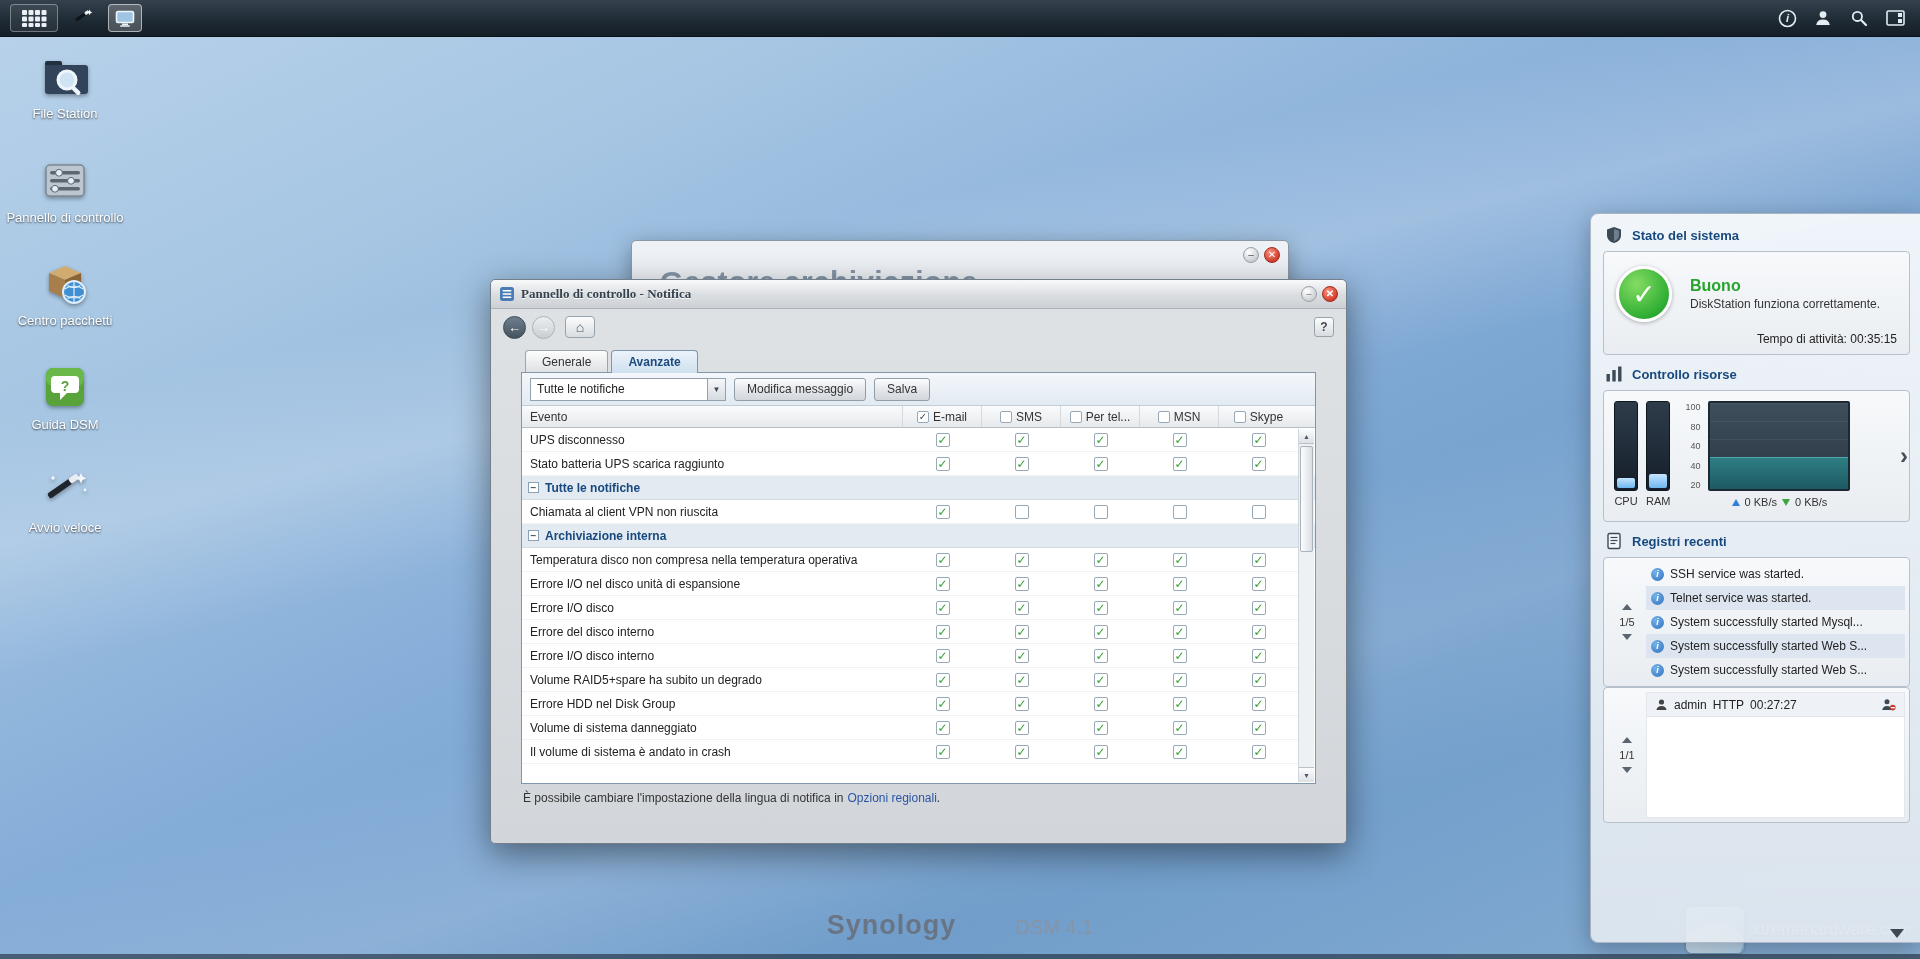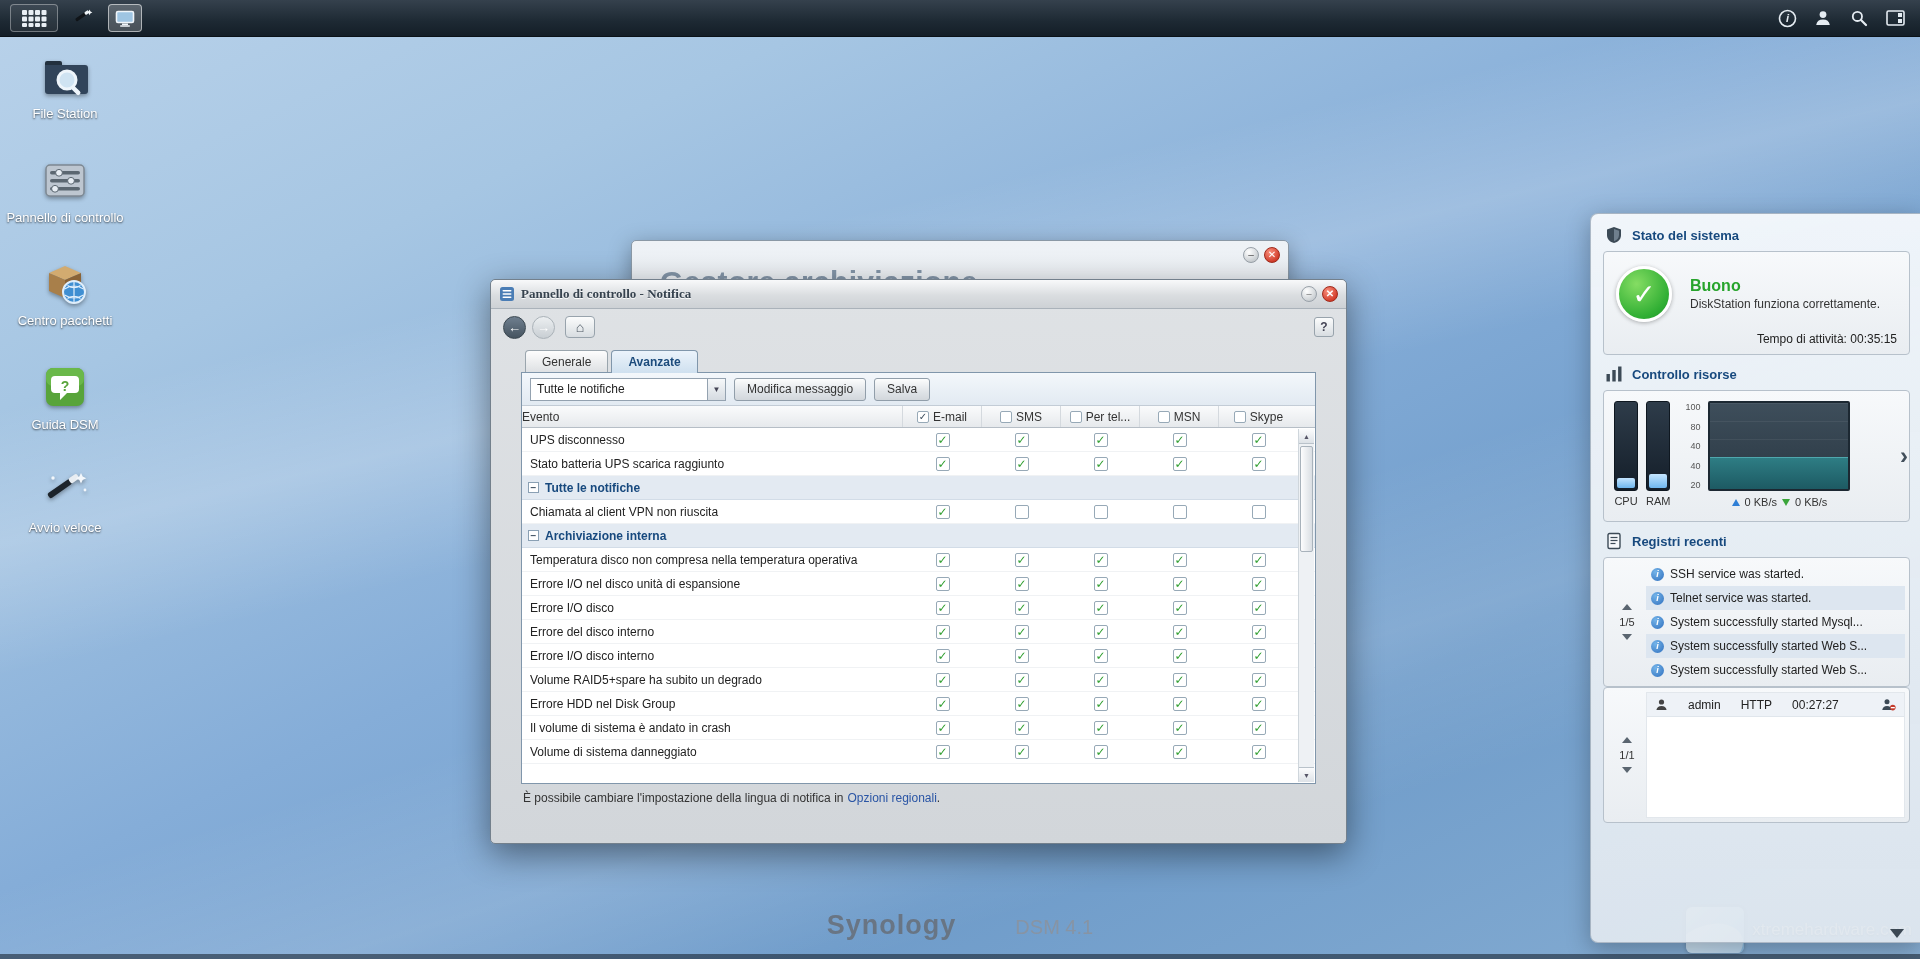--- a/index.html
+++ b/index.html
@@ -86,21 +86,21 @@
     font-size:12px; color:#222; cursor:pointer; }
   .select-text { flex:1; padding:0 6px; white-space:nowrap; overflow:hidden; }
   .select-arrow { width:18px; height:100%; border-left:1px solid #94a2b0; font-size:8px; color:#445;
     background:linear-gradient(#f6f8fa,#d5dbe1); display:flex; align-items:center; justify-content:center; }
   .btn { height:23px; padding:0 12px; border-radius:3px; font-size:12px; color:#333; cursor:pointer;
     background:linear-gradient(#fcfdfd,#e0e4e8 60%,#d2d7dc); border:1px solid #919eaa;
     display:flex; align-items:center; }
 
   .thead { height:22px; display:flex; align-items:center; padding-right:17px; font-size:12px; color:#333;
     background:linear-gradient(#fafbfc,#e6e9ec); border-bottom:1px solid #b6bec6; }
-  .th-event { flex:1; height:100%; display:flex; align-items:center; border-right:1px solid #d4d9de; }
+  .th-event { flex:1; height:100%; display:flex; align-items:center; padding-left:8px; border-right:1px solid #d4d9de; }
   .th-col { width:79px; height:100%; display:flex; align-items:center; justify-content:center; gap:4px;
     border-right:1px solid #d4d9de; cursor:pointer; }
   .th-col:last-child { border-right:none; }
 
   .tbody { height:355px; overflow:hidden; }
   .trow { height:24px; display:flex; align-items:center; padding-right:17px; font-size:12px; color:#222;
     border-bottom:1px solid #f0f2f4; cursor:default; }
   .tcell-event { flex:1; padding-left:8px; white-space:nowrap; overflow:hidden; }
   .tcell-check { width:79px; display:flex; justify-content:center; }
   .trow.section { background:#e3eaf2; border-bottom:1px solid #d2dce7; color:#17497e; font-weight:bold;
@@ -175,21 +175,21 @@
   .log-list { flex:1; display:flex; flex-direction:column; overflow:hidden; }
   .log-entry { height:24px; flex:0 0 24px; display:flex; align-items:center; gap:6px; padding:0 5px;
     font-size:12px; color:#222; white-space:nowrap; overflow:hidden; cursor:pointer; }
   .log-entry:nth-child(even) { background:#dde6f0; }
   .info-icon { flex:0 0 13px; width:13px; height:13px; border-radius:50%; color:#fff; font-size:9px; font-weight:bold;
     font-style:italic; display:flex; align-items:center; justify-content:center;
     background:radial-gradient(circle at 35% 30%,#74b4e9,#2f6fbe); }
 
   .conn-box { padding:4px; display:flex; height:136px; }
   .conn-list { flex:1; background:#fff; border:1px solid #e2e7ec; }
-  .conn-row { height:24px; display:flex; align-items:center; gap:20px; padding:0 8px; font-size:12px; color:#222;
+  .conn-row { height:24px; display:flex; align-items:center; gap:6px; padding:0 8px; font-size:12px; color:#222;
     background:#eef2f7; border-bottom:1px solid #e0e6ec; }
   .conn-kick { margin-left:auto; cursor:pointer; display:flex; }
 
   .sidebar-collapse { position:absolute; right:16px; bottom:4px; cursor:pointer;
     width:0; height:0; border-left:7px solid transparent; border-right:7px solid transparent; border-top:9px solid #3c4854; }
 
   
   .watermark { position:absolute; left:50%; transform:translateX(-50%); bottom:18px; z-index:2;
     display:flex; align-items:baseline; gap:27px; opacity:0.9; }
   .wm-brand { font-size:27px; font-weight:bold; color:#68717d; letter-spacing:1px; }
@@ -576,39 +576,39 @@
               <span class="cb checked"></span>
             </div>
     <div class="tcell-check">
               <span class="cb checked"></span>
             </div>
     <div class="tcell-check">
               <span class="cb checked"></span>
             </div>
   </div>
           <div class="trow">
+    <div class="tcell-event">Volume di sistema danneggiato</div>
+    <div class="tcell-check">
+              <span class="cb checked"></span>
+            </div>
+    <div class="tcell-check">
+              <span class="cb checked"></span>
+            </div>
+    <div class="tcell-check">
+              <span class="cb checked"></span>
+            </div>
+    <div class="tcell-check">
+              <span class="cb checked"></span>
+            </div>
+    <div class="tcell-check">
+              <span class="cb checked"></span>
+            </div>
+  </div>
+          <div class="trow">
     <div class="tcell-event">Il volume di sistema è andato in crash</div>
-    <div class="tcell-check">
-              <span class="cb checked"></span>
-            </div>
-    <div class="tcell-check">
-              <span class="cb checked"></span>
-            </div>
-    <div class="tcell-check">
-              <span class="cb checked"></span>
-            </div>
-    <div class="tcell-check">
-              <span class="cb checked"></span>
-            </div>
-    <div class="tcell-check">
-              <span class="cb checked"></span>
-            </div>
-  </div>
-          <div class="trow">
-    <div class="tcell-event">Volume di sistema danneggiato</div>
     <div class="tcell-check">
               <span class="cb checked"></span>
             </div>
     <div class="tcell-check">
               <span class="cb checked"></span>
             </div>
     <div class="tcell-check">
               <span class="cb checked"></span>
             </div>
     <div class="tcell-check">

